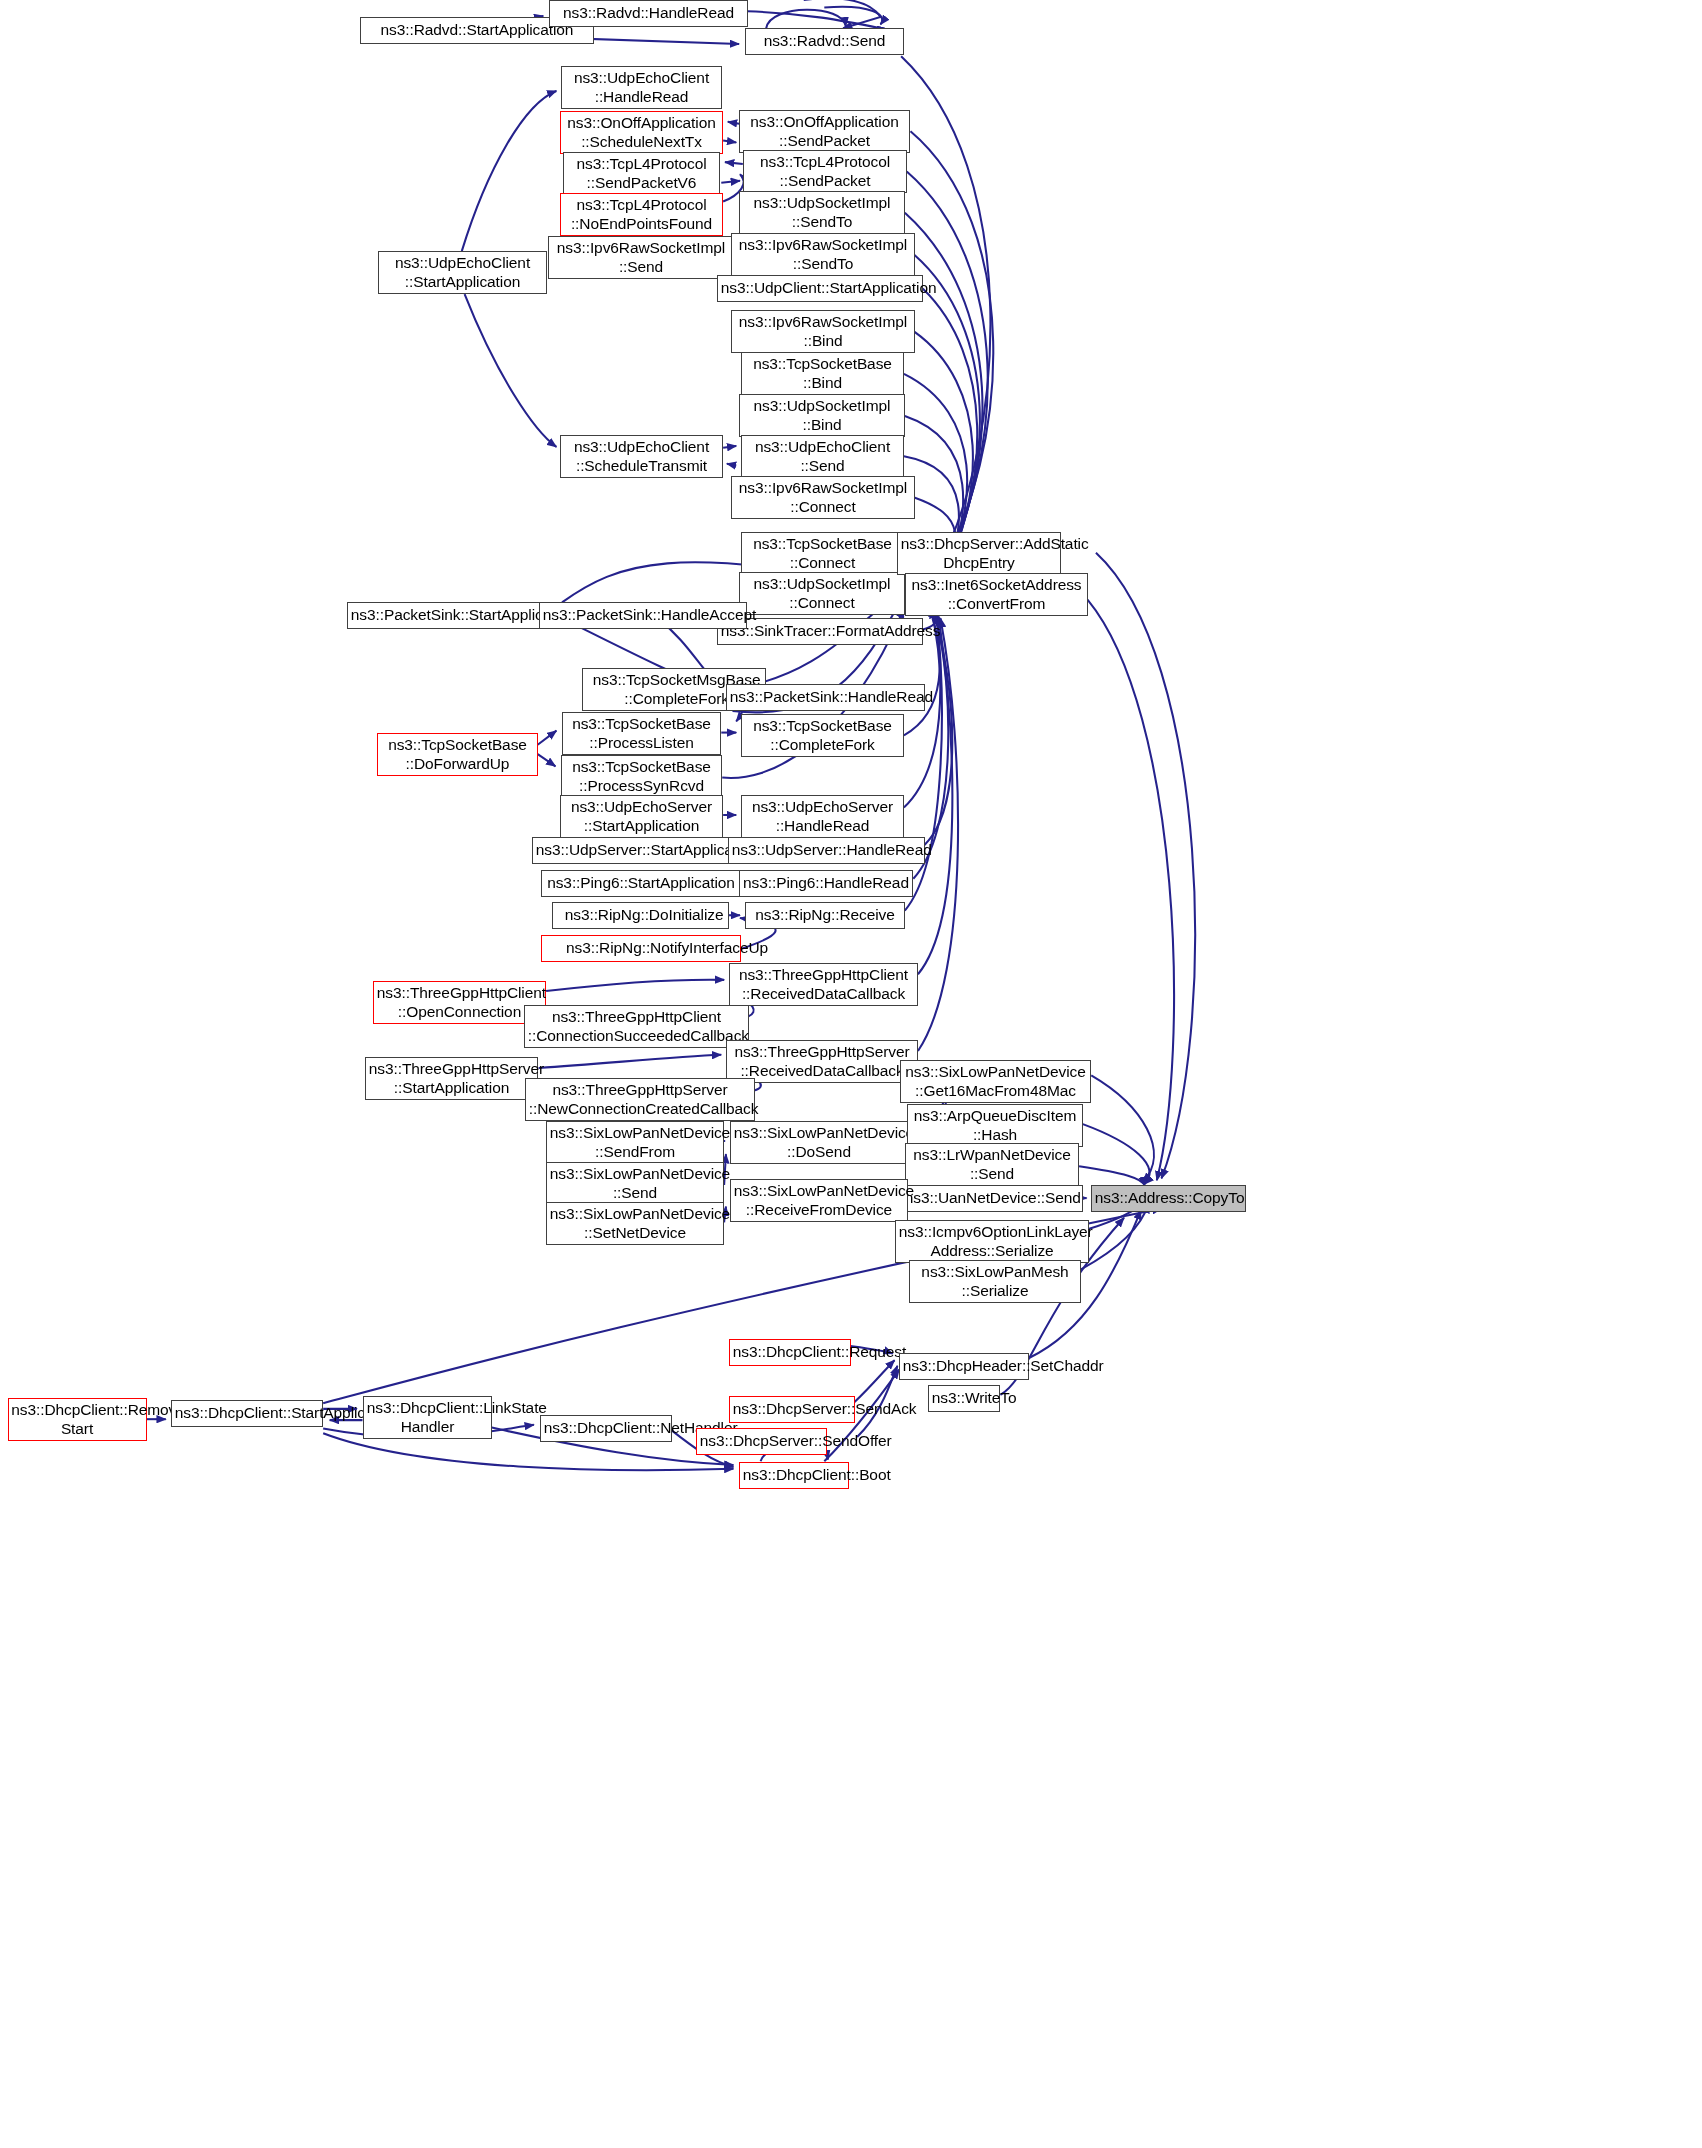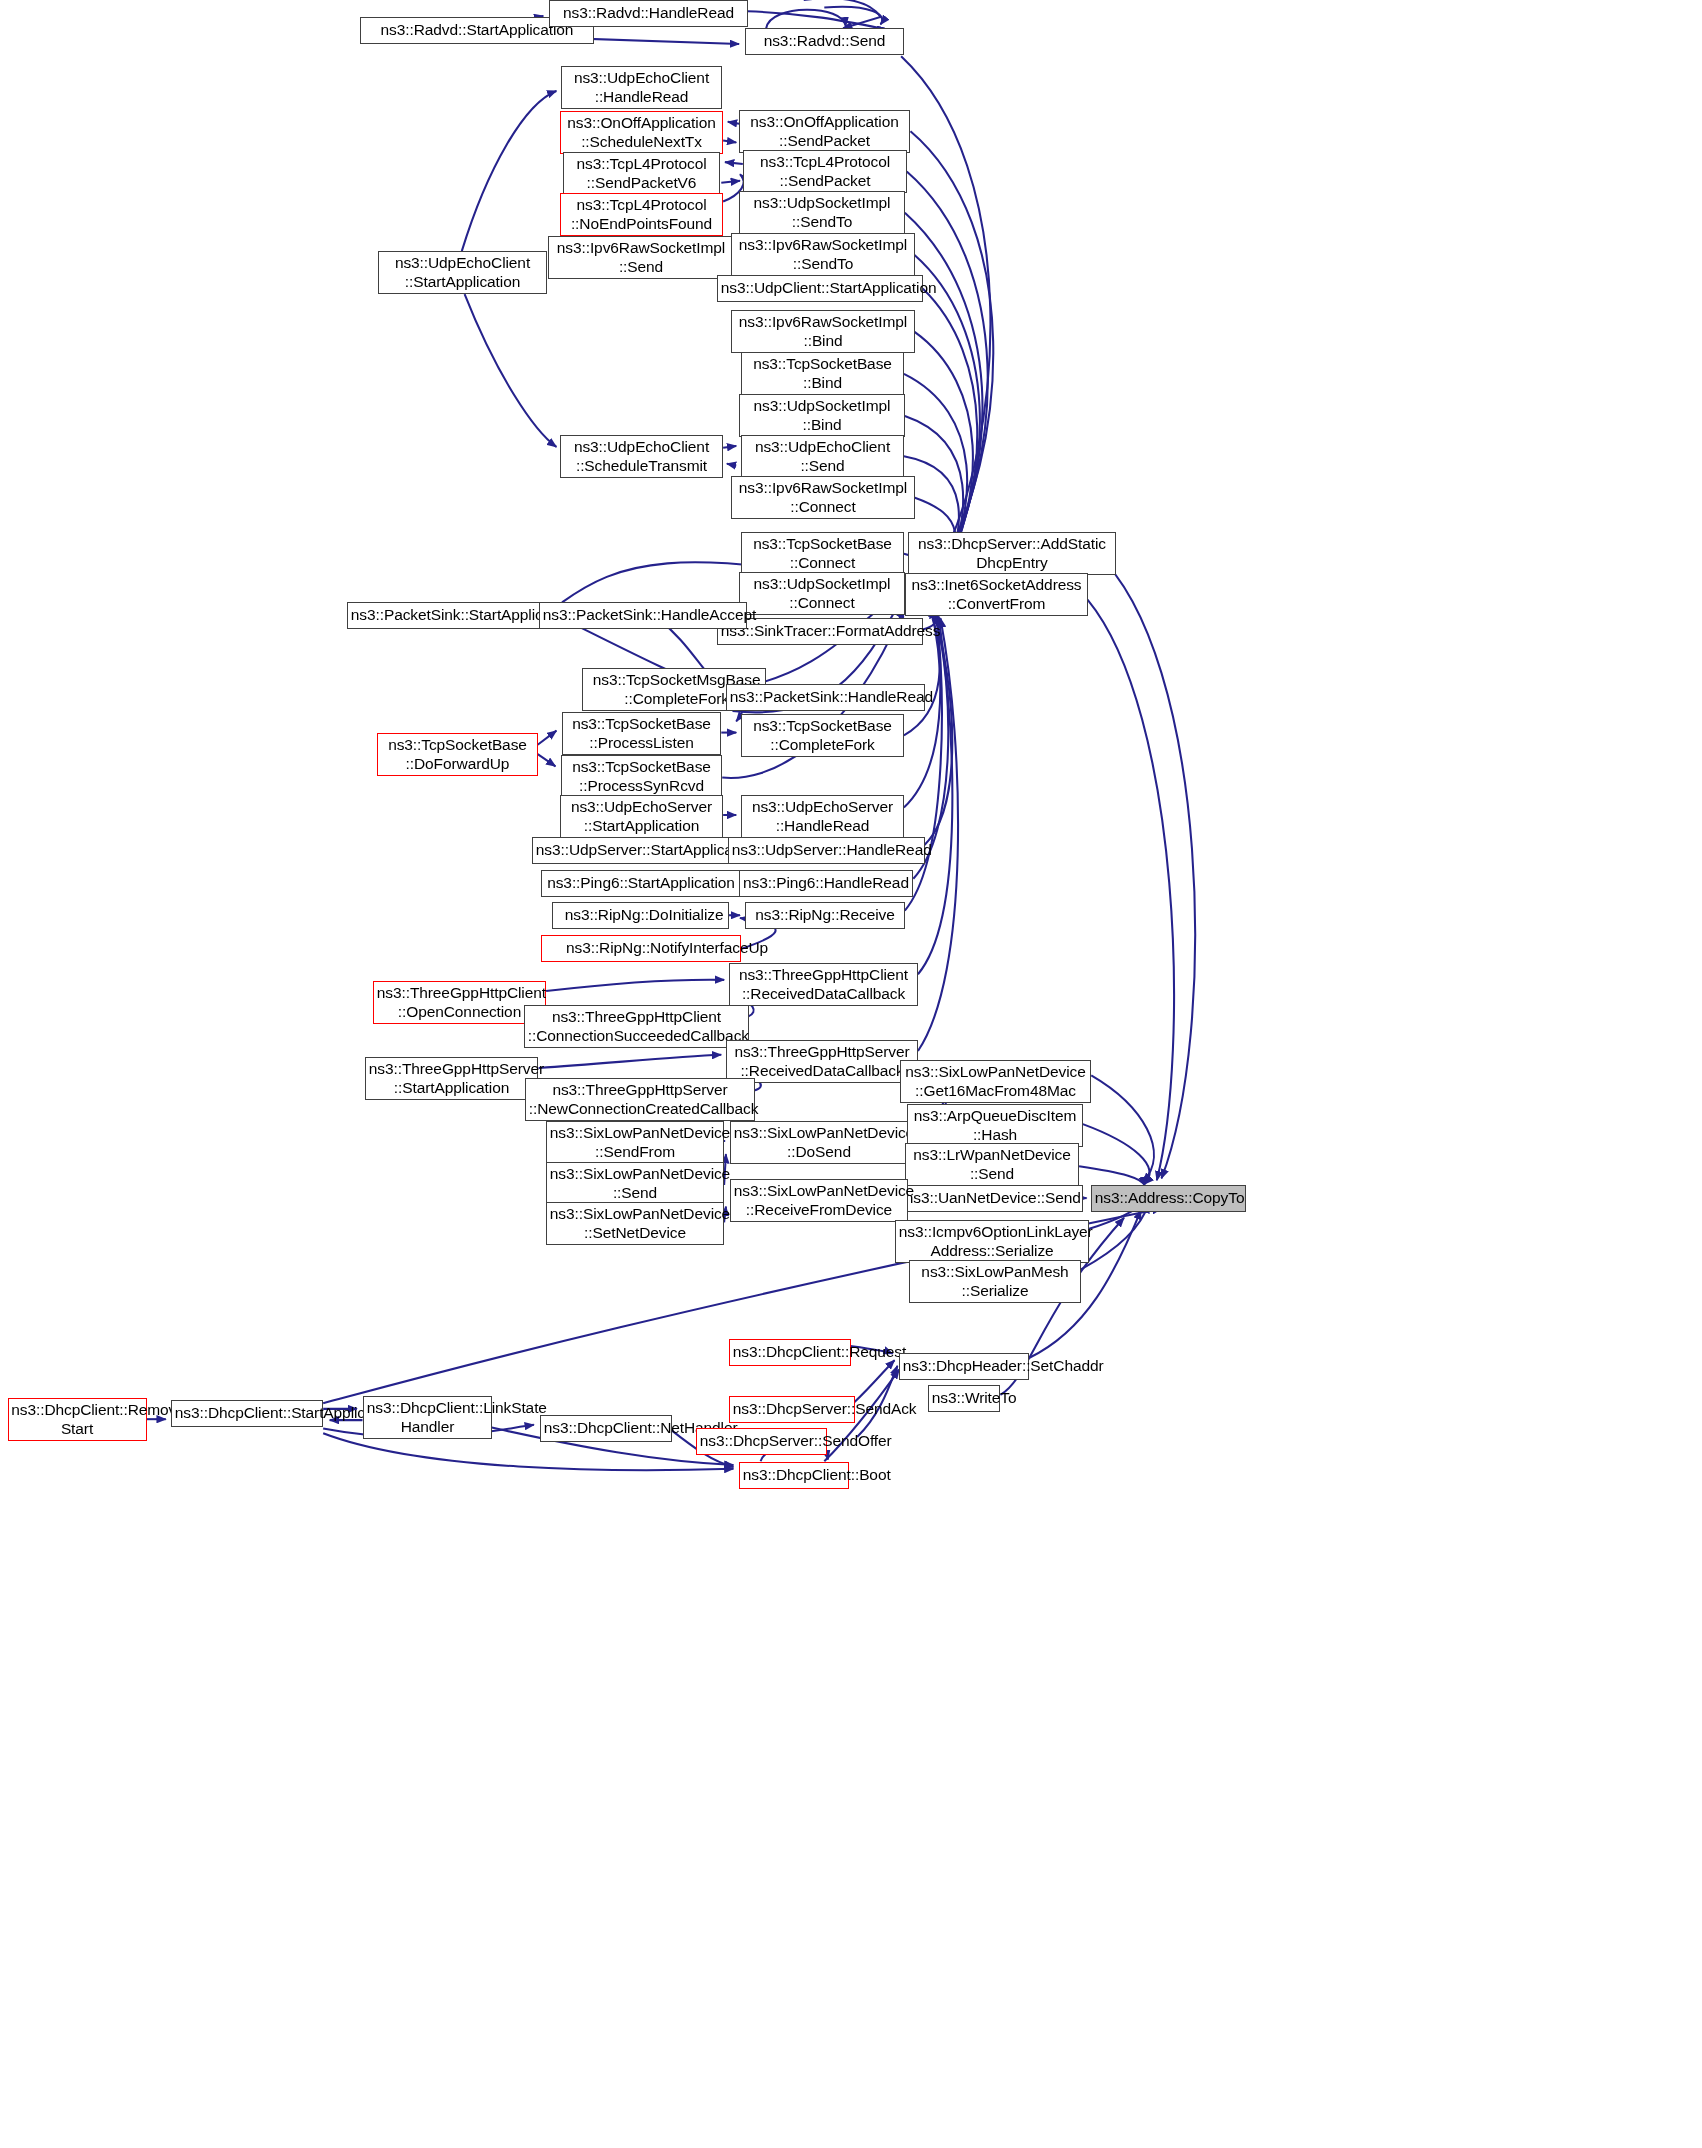--- a/index.html
+++ b/index.html
@@ -184,21 +184,21 @@
       <div class="node" style="left: 560px; top: 435px; width: 163px; height: 43px;"><span>ns3::UdpEchoClient
 ::ScheduleTransmit</span></div>
       <div class="node" style="left: 741px; top: 435px; width: 163px; height: 43px;"><span>ns3::UdpEchoClient
 ::Send</span></div>
       <div class="node" style="left: 731px; top: 476px; width: 184px; height: 43px;"><span>ns3::Ipv6RawSocketImpl
 ::Connect</span></div>
       <div class="node" style="left: 741px; top: 532px; width: 163px; height: 43px;"><span>ns3::TcpSocketBase
 ::Connect</span></div>
       <div class="node" style="left: 739px; top: 572px; width: 166px; height: 43px;"><span>ns3::UdpSocketImpl
 ::Connect</span></div>
-      <div class="node" style="left: 897px; top: 532px; width: 208px; height: 43px; margin-left: 11px;"><span>ns3::DhcpServer::AddStatic
+      <div class="node" style="left: 897px; top: 532px; width: 164px; height: 43px;"><span>ns3::DhcpServer::AddStatic
 DhcpEntry</span></div>
       <div class="node" style="left: 905px; top: 573px; width: 183px; height: 43px;"><span>ns3::Inet6SocketAddress
 ::ConvertFrom</span></div>
       <div class="node" style="left: 717px; top: 618px; width: 206px; height: 27px;"><span>ns3::SinkTracer::FormatAddress</span></div>
       <div class="node" style="left: 347px; top: 602px; width: 219px; height: 27px;"><span>ns3::PacketSink::StartApplication</span></div>
       <div class="node" style="left: 539px; top: 602px; width: 208px; height: 27px;"><span>ns3::PacketSink::HandleAccept</span></div>
       <div class="node" style="left: 582px; top: 668px; width: 184px; height: 43px; padding-left: 8px;"><span>ns3::TcpSocketMsgBase
 ::CompleteFork</span></div>
       <div class="node" style="left: 726px; top: 684px; width: 199px; height: 27px;"><span>ns3::PacketSink::HandleRead</span></div>
       <div class="node" style="left: 562px; top: 712px; width: 159px; height: 43px;"><span>ns3::TcpSocketBase

